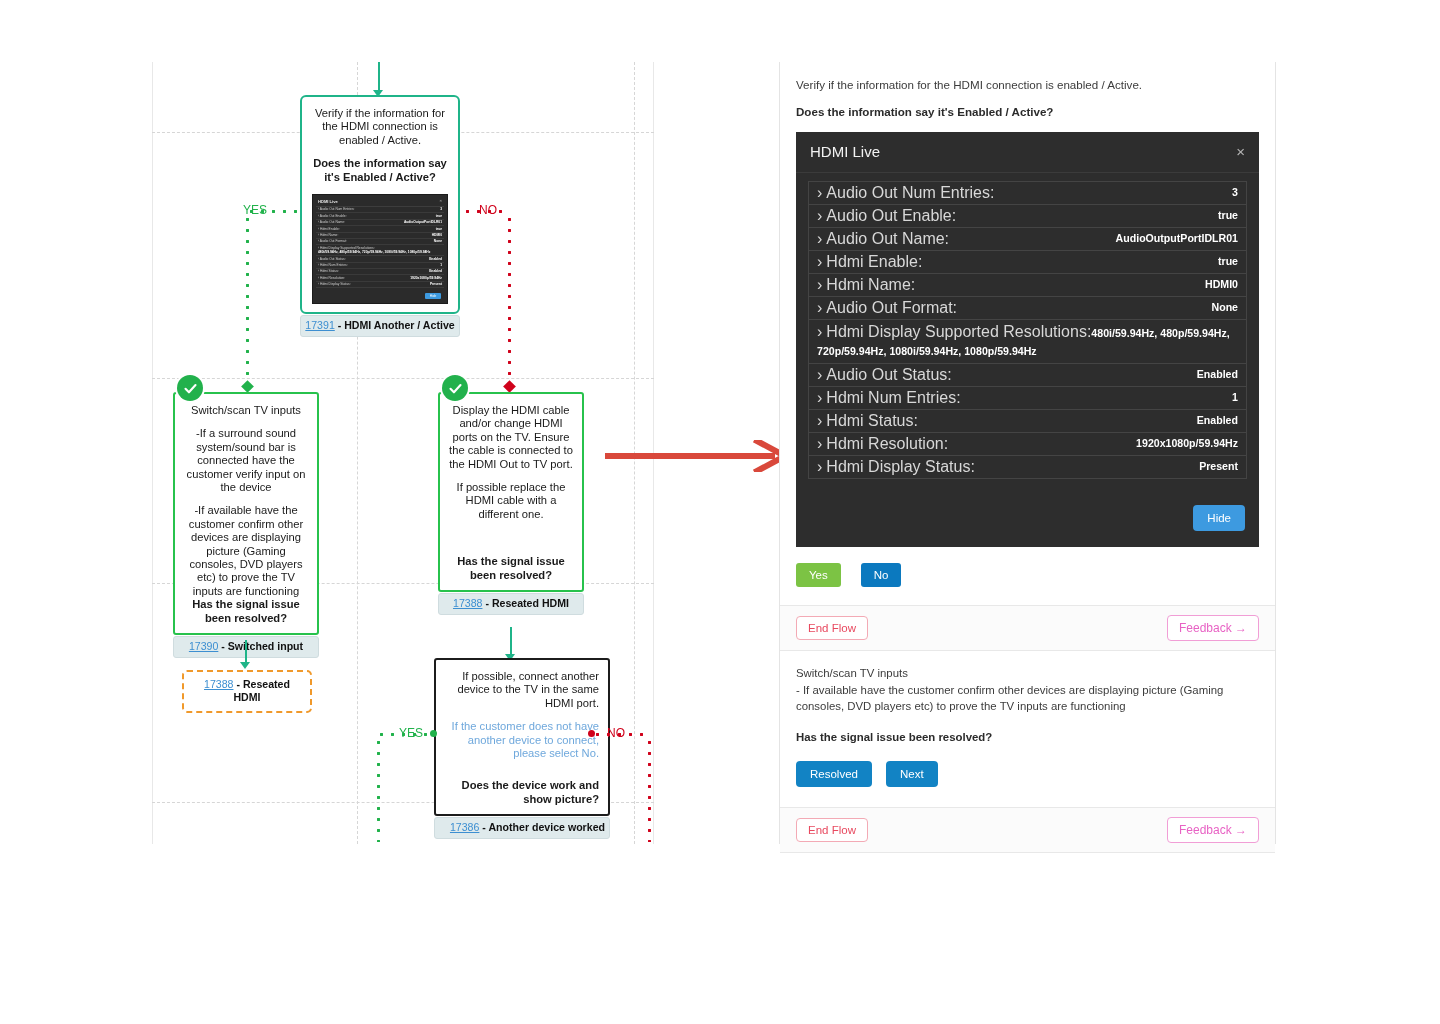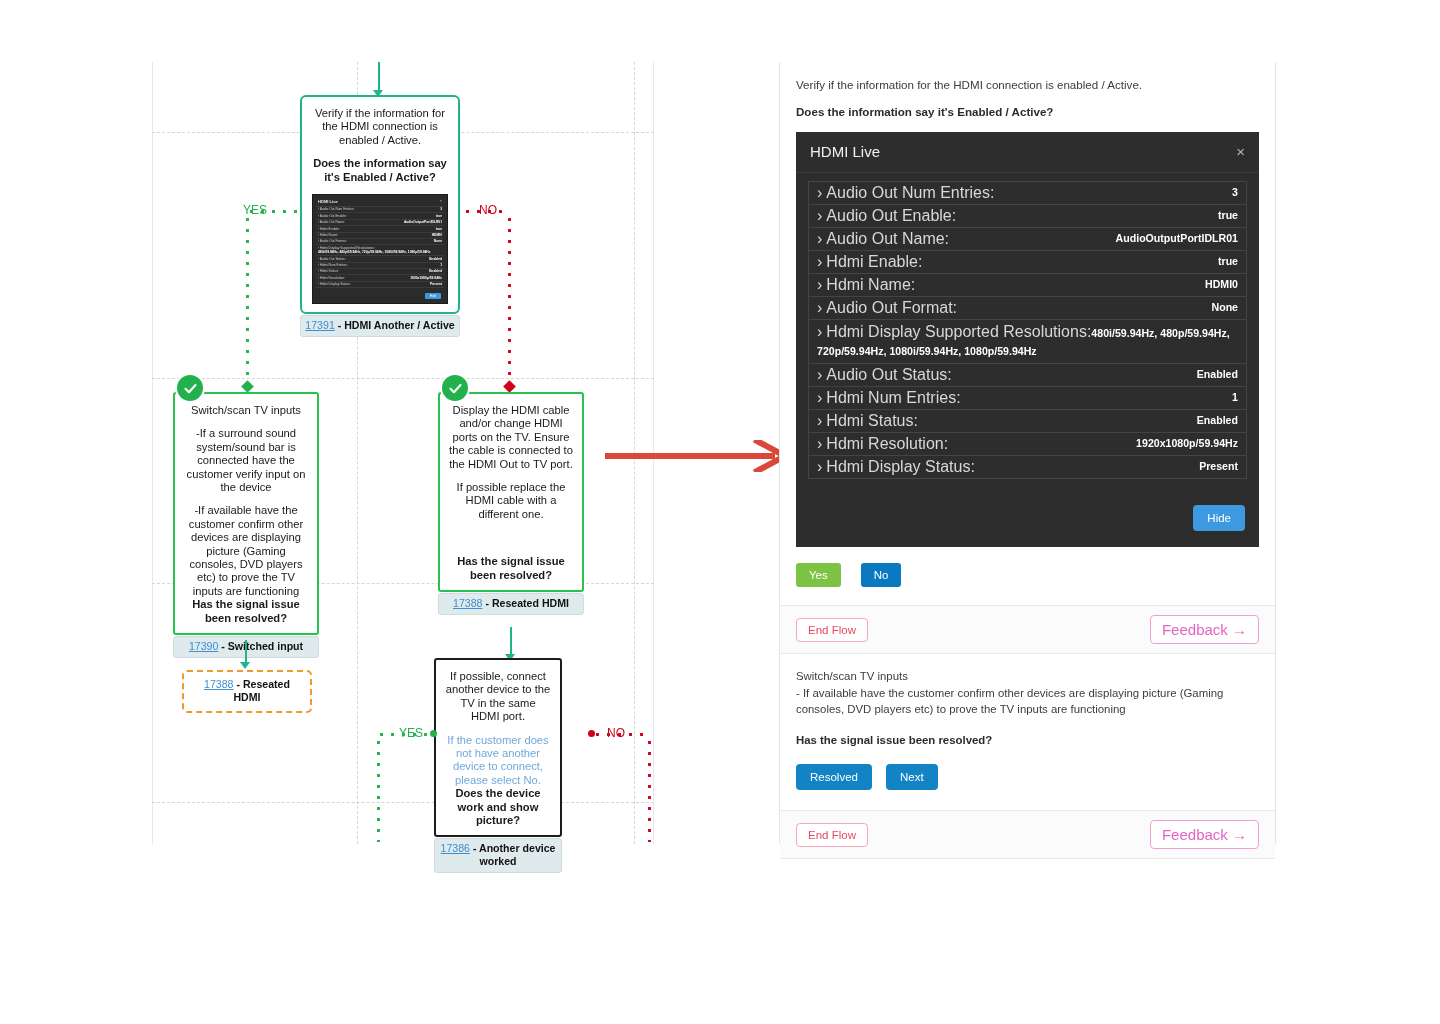--- a/index.html
+++ b/index.html
@@ -141,21 +141,21 @@
 
   .flow-bar {
     display: flex; align-items: center; justify-content: space-between;
     padding: 9px 16px; border-top: 1px solid #e8e8e8; border-bottom: 1px solid #e8e8e8;
     background: #fbfbfb;
   }
   .btn-ghost-red { background: #fff; border: 1px solid #f3aab5; color: #e8495f;
     border-radius: 4px; padding: 5px 11px; font-size: 11.5px; cursor: pointer;
     font-family: "Liberation Sans", sans-serif; }
   .btn-ghost-pink { background: #fff; border: 1px solid #f19ed6; color: #e862c4;
-    border-radius: 4px; padding: 5px 11px; font-size: 15px; cursor: pointer;
+    border-radius: 4px; padding: 5px 11px; font-size: 12px; cursor: pointer;
     font-family: "Liberation Sans", sans-serif; }
   .step-block.sec2 { padding: 14px 16px 0; }
   .step-line.sm { font-size: 11.4px; line-height: 16.5px; margin: 0; color: #3c3c3c; }
   .step-line.gap { margin-top: 14px; }
 </style>
 </head>
 <body>
 
 <div id="root">
 
@@ -293,21 +293,21 @@
       </div>
       <div class="node-footer">
         <span class="id">17388</span>
         <span>- Reseated HDMI</span>
       </div>
     </div>
 
     <div class="solid-teal-v" style="left:358px; top:565px; height:30px;"></div>
     <div class="tri-down" style="left:353px; top:592px;"></div>
 
-    <div class="node black" id="n4" style="left:282px; top:596px; width:128px;">
+    <div class="node black" id="n4" style="left:282px; top:596px; width:176px;text-align:right;">
       <div class="body" style="min-height:158px; display:flex; flex-direction:column; justify-content:space-between;">
         <div>
           <p>If possible, connect another device to the TV in the same HDMI port.</p>
           <p class="blue">If the customer does not have another device to connect, please select No.</p>
         </div>
         <p class="q">Does the device work and show picture?</p>
       </div>
       <div class="node-footer">
         <span class="id">17386</span>
         <span>- Another device worked</span>

